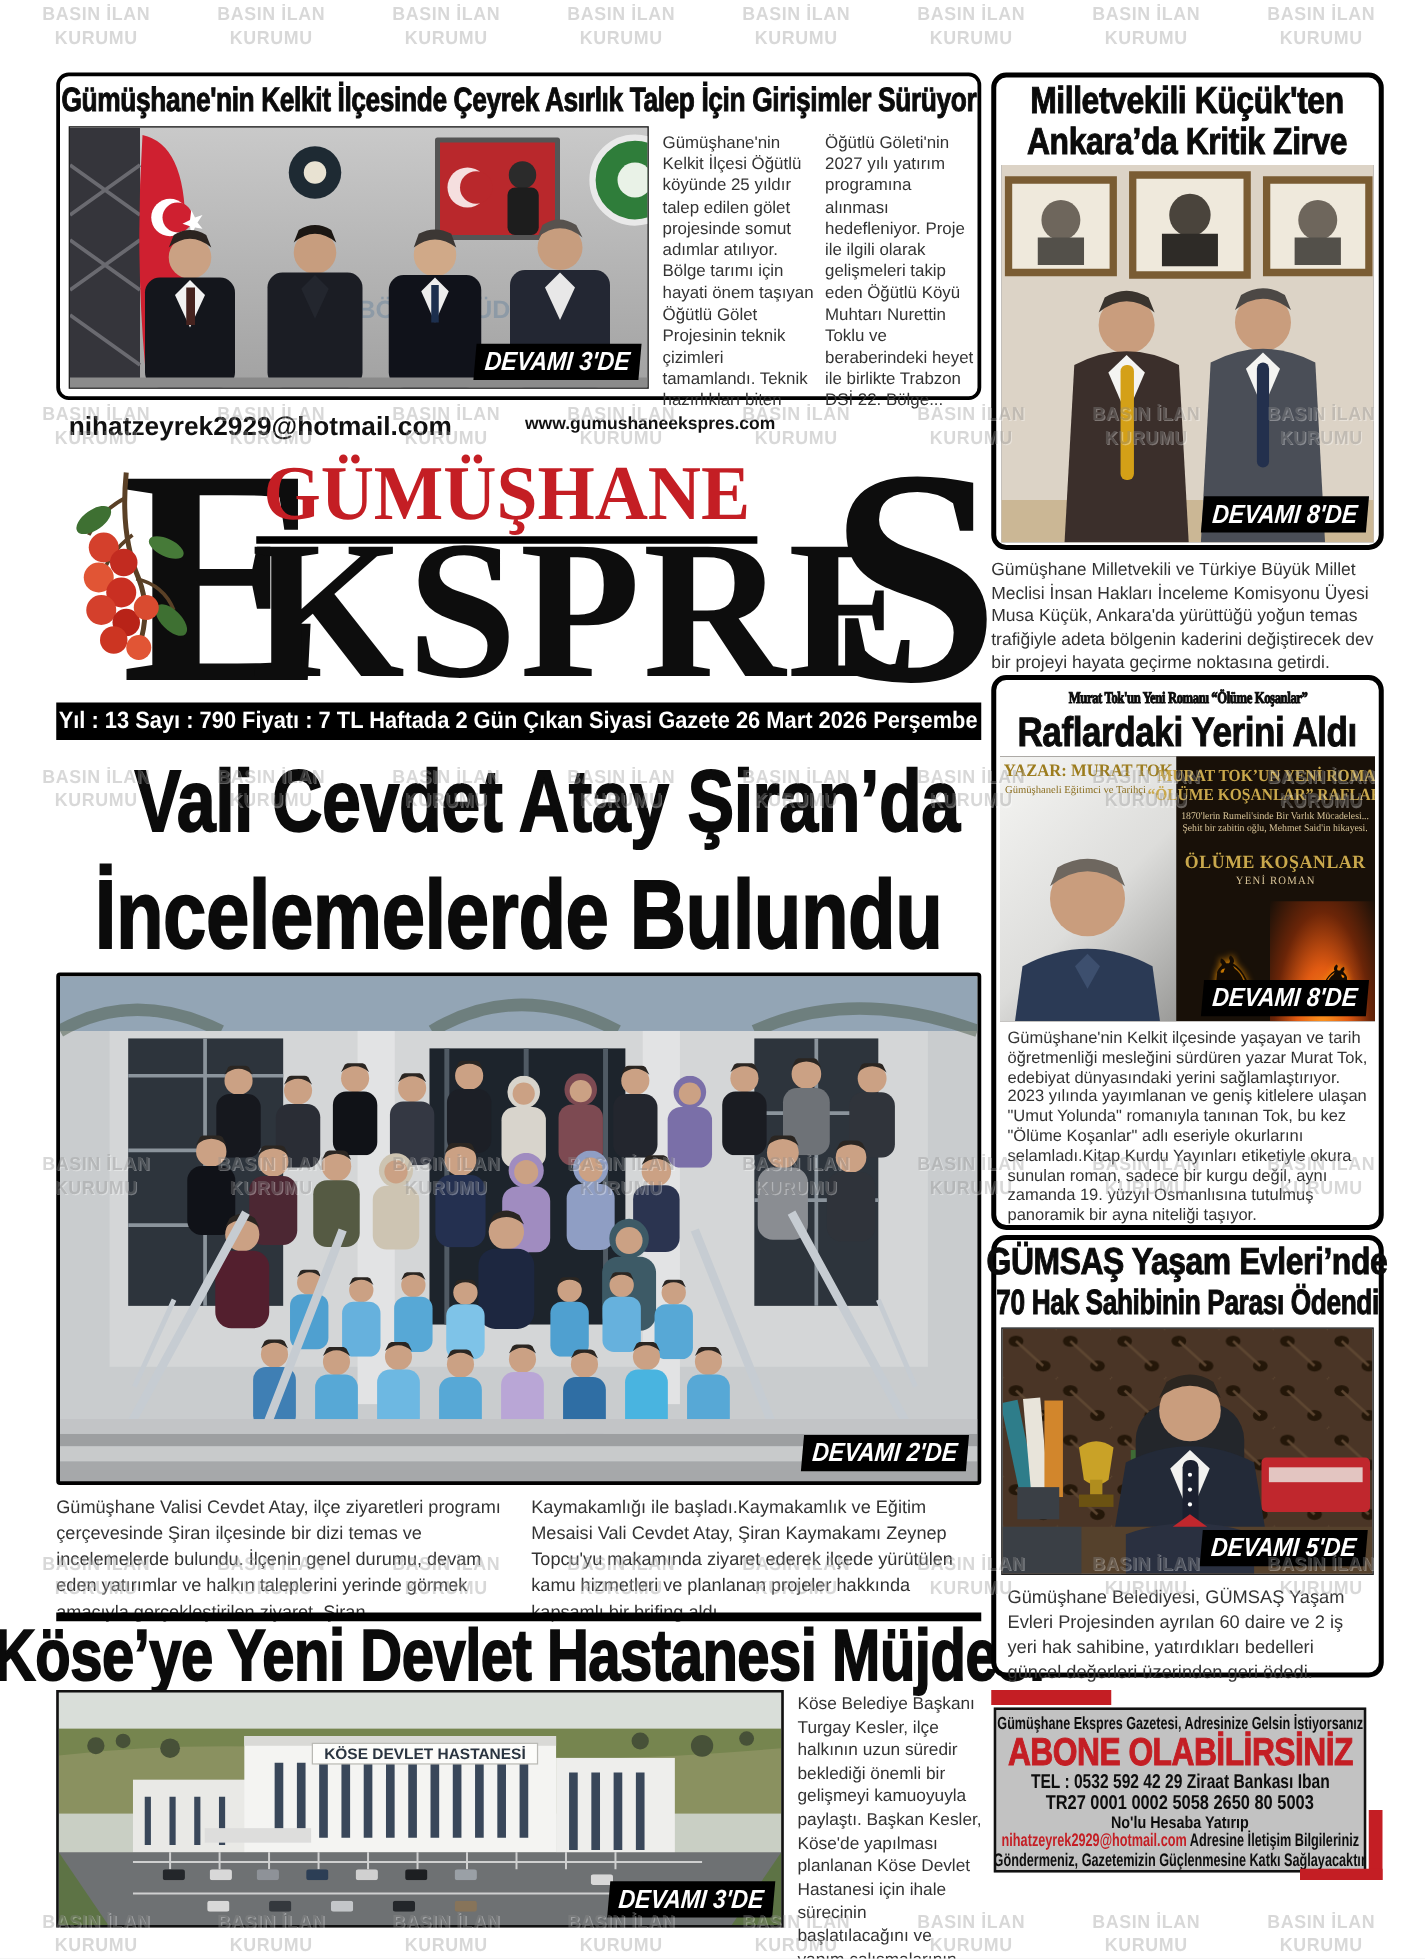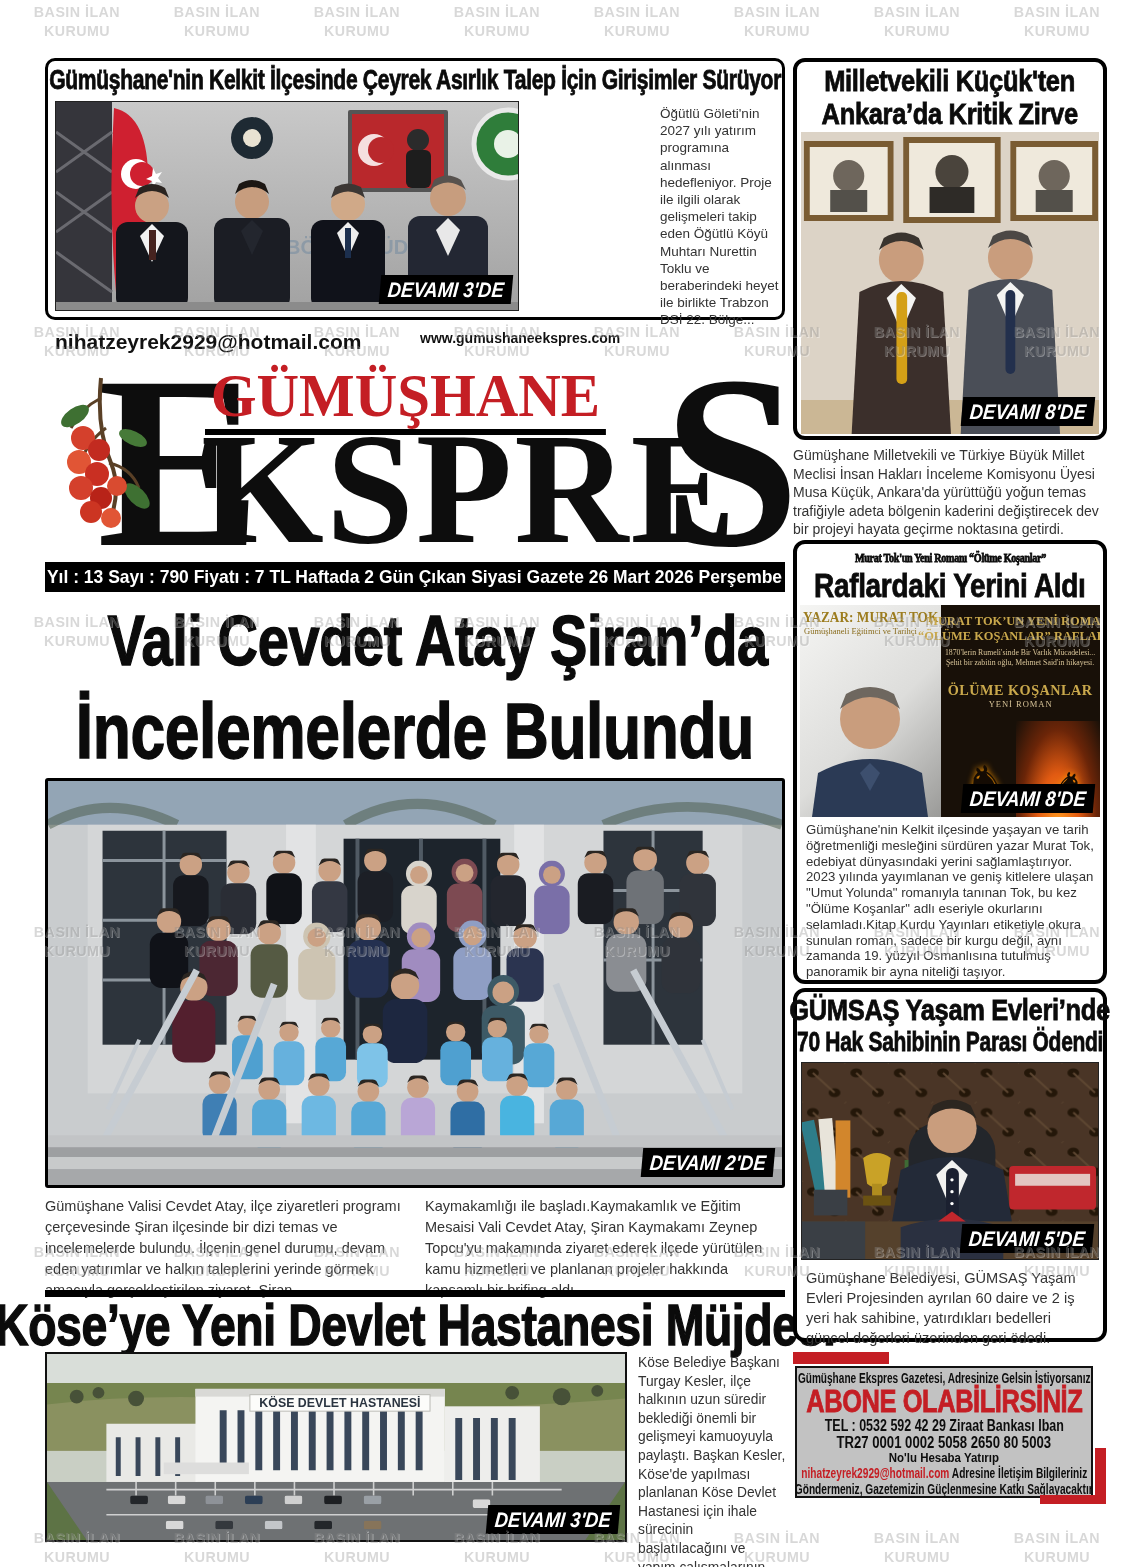--- a/index.html
+++ b/index.html
@@ -174,20 +174,21 @@
               <circle cx="392" cy="96" r="18" fill="#c79d7e"></circle>
               <path d="M374 88 q18 -15 36 0 l-5 -10 q-14 -9 -27 0 Z" fill="#57524e"></path>
              <rect x="352" y="114" width="80" height="94" rx="12" fill="#232733"></rect>
               <path d="M392 116 l-12 12 12 26 12-26 Z" fill="#e8e8e8"></path>
             </g>
         </g>
         <rect x="0" y="200" width="462" height="8" fill="#8b8b8b"></rect>
       </svg>
       <div class="devami" style="right:6px;bottom:6px;">DEVAMI 3'DE</div>
     </div>
+    <div class="abs bodytxt" id="kelkit-col1">Gümüşhane'nin Kelkit İlçesi Öğütlü köyünde 25 yıldır talep edilen gölet projesinde somut adımlar atılıyor. Bölge tarımı için hayati önem taşıyan Öğütlü Gölet Projesinin teknik çizimleri tamamlandı. Teknik hazırlıkları biten</div>
     <div class="abs bodytxt" id="kelkit-col2">Öğütlü Göleti'nin 2027 yılı yatırım programına alınması hedefleniyor. Proje ile ilgili olarak gelişmeleri takip eden Öğütlü Köyü Muhtarı Nurettin Toklu ve beraberindeki heyet ile birlikte Trabzon DSİ 22. Bölge...</div>
   </div>
 
   <div class="abs" id="mh-email">nihatzeyrek2929@hotmail.com</div>
   <div class="abs" id="mh-web">www.gumushaneekspres.com</div>
 
   <div class="abs" id="logo">
     <span class="big" id="logo-first">E</span>
     <span id="logo-top">GÜMÜŞHANE</span>
     <span id="logo-mid">KSPRE</span>

